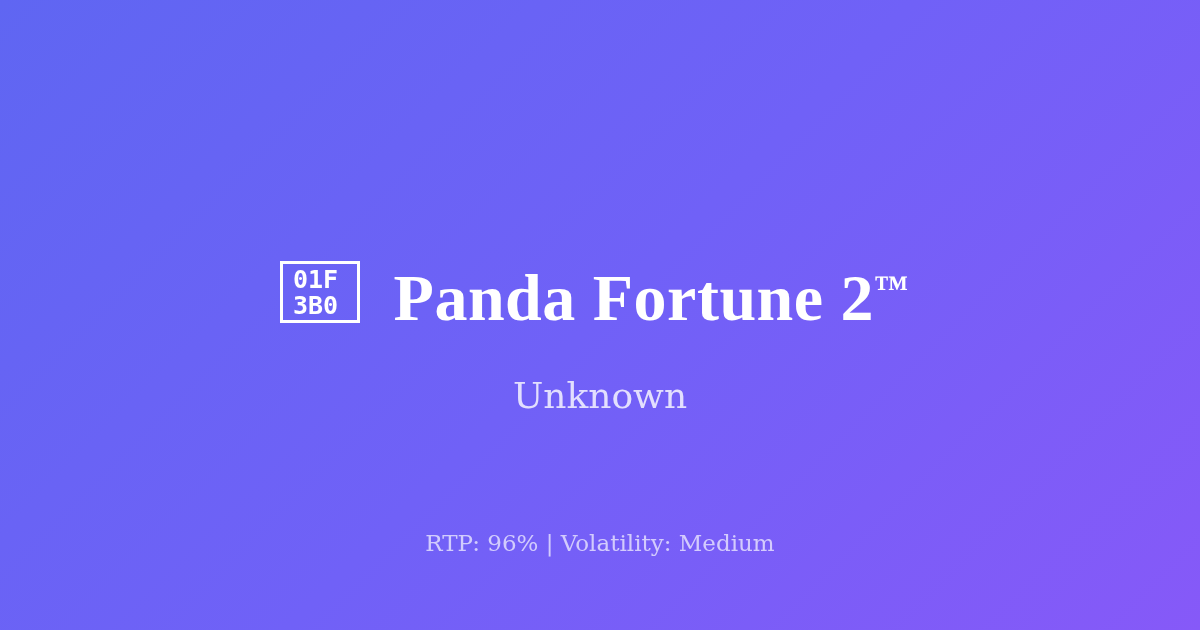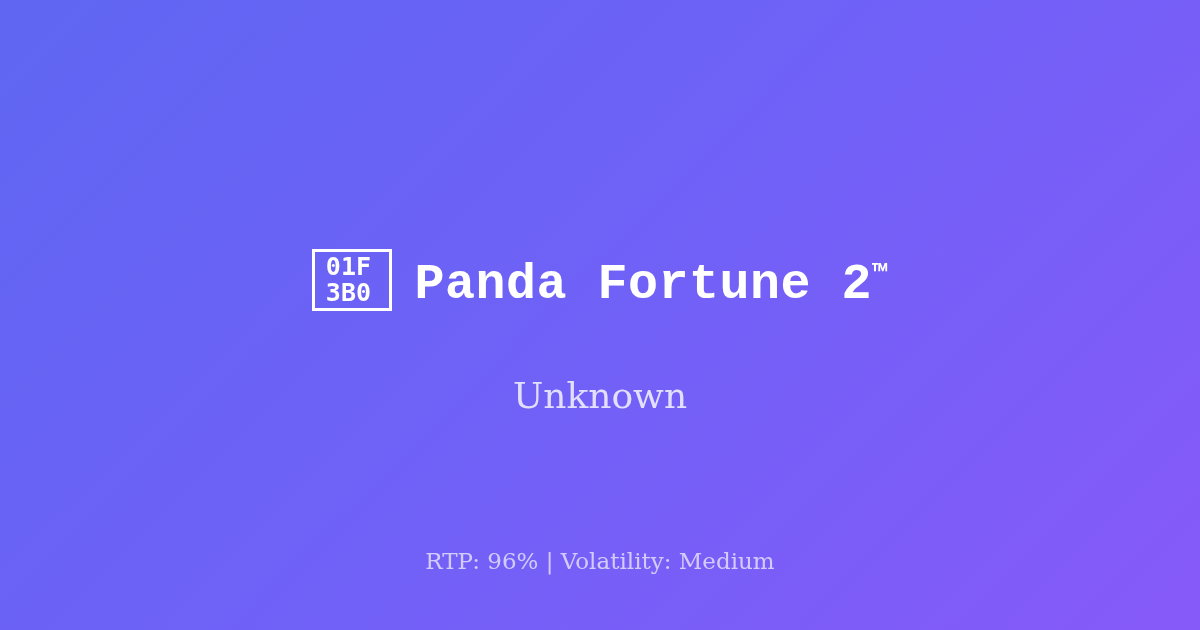--- a/index.html
+++ b/index.html
@@ -60,27 +60,27 @@
     font-family: "DejaVu Sans Mono", "Liberation Mono", monospace;
     font-weight: 700;
     font-size: 25px;
     line-height: 26px;
     letter-spacing: 0px;
     color: #ffffff;
     display: block;
   }
 
   .title-text {
-    font-family: Liberation Mono, monospace;
+    font-family: Liberation Serif, serif;
     font-weight: 700;
-    font-size: 50px;
+    font-size: 66px;
     line-height: 78px;
     color: #ffffff;
     letter-spacing: 0.5px;
-    margin: 0;
+    margin: 12px;
   }
 
   .title-text .tm-mark {
     font-size: 0.52em;
     vertical-align: 0.60em;
     letter-spacing: 0;
   }
 
   
   .subtitle {
@@ -102,21 +102,21 @@
     position: absolute;
     top: 528px;
     left: 0;
     right: 0;
     text-align: center;
     font-family: "DejaVu Serif", "Liberation Serif", serif;
     font-weight: 400;
     font-size: 23px;
     line-height: 30px;
     color: rgba(255, 255, 255, 0.68);
-    margin: 18px;
+    margin: 0;
   }
 </style>
 </head>
 <body>
 
 <div class="og-card">
 
   <div class="title-row">
 
     <span class="tofu-glyph">

